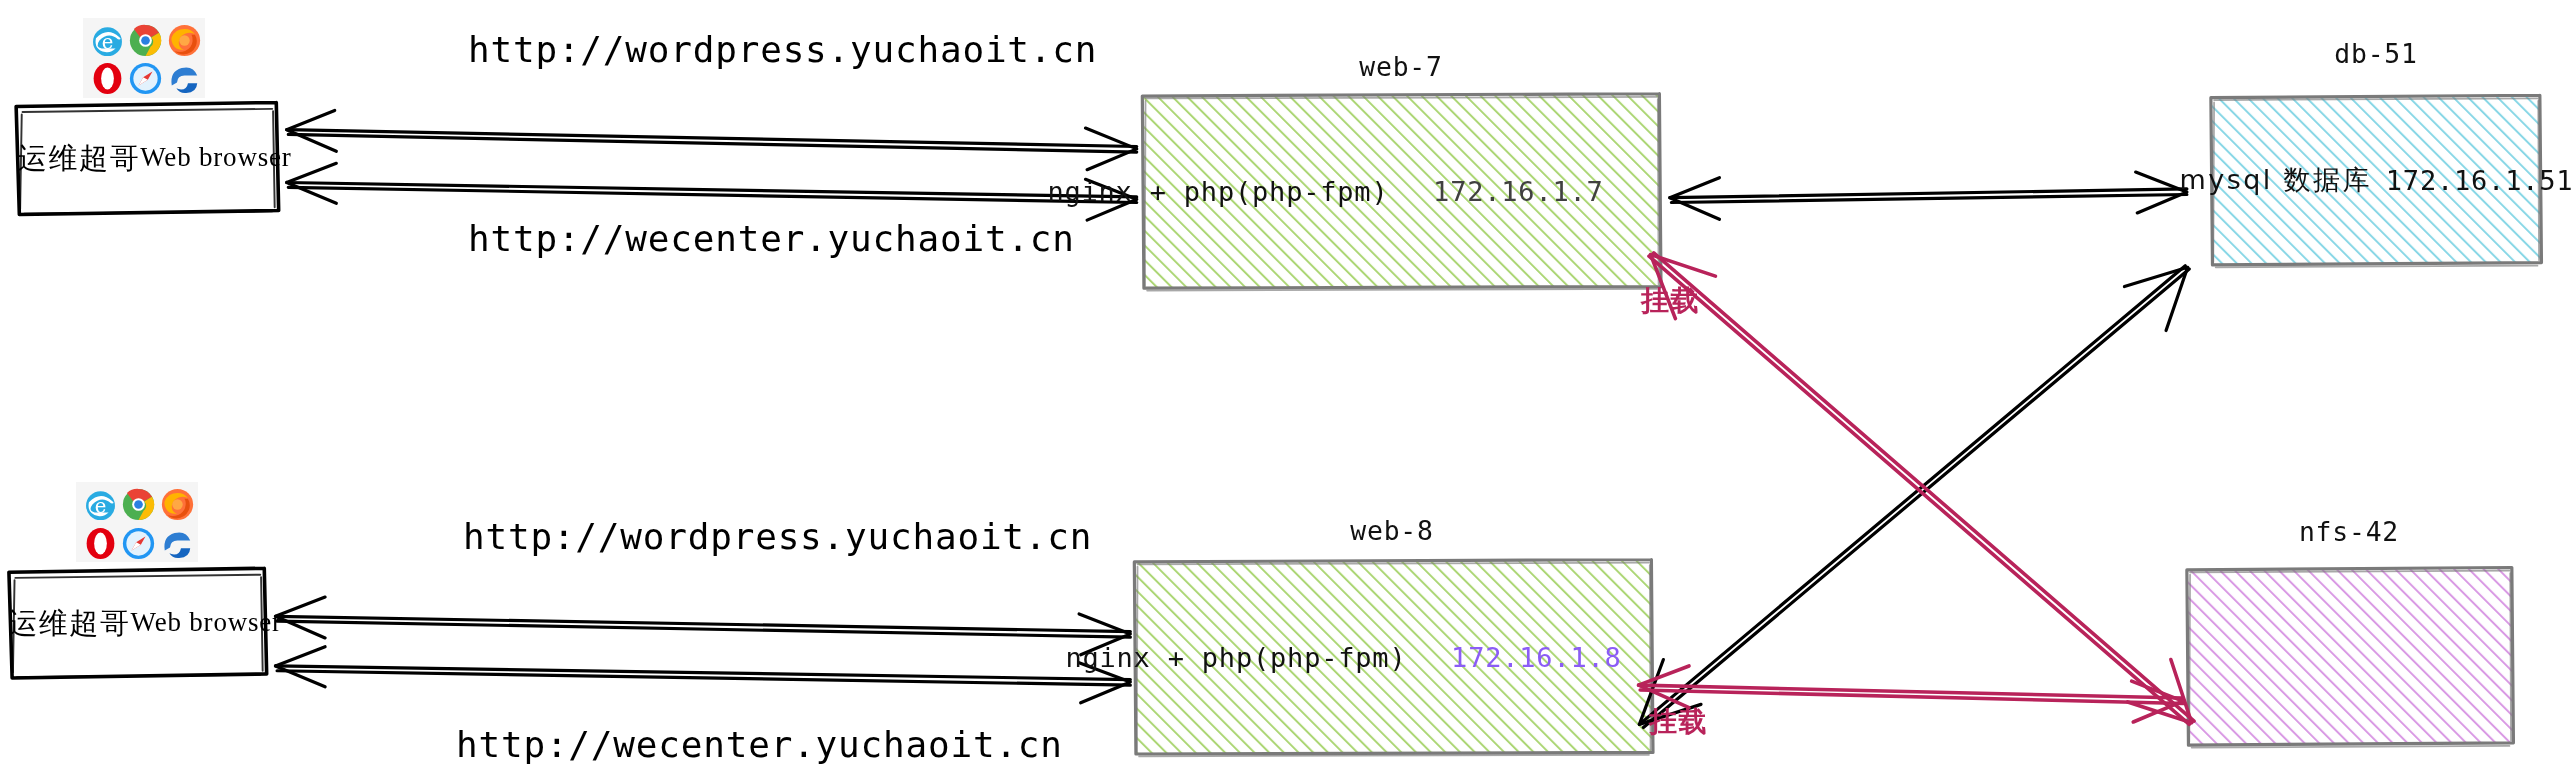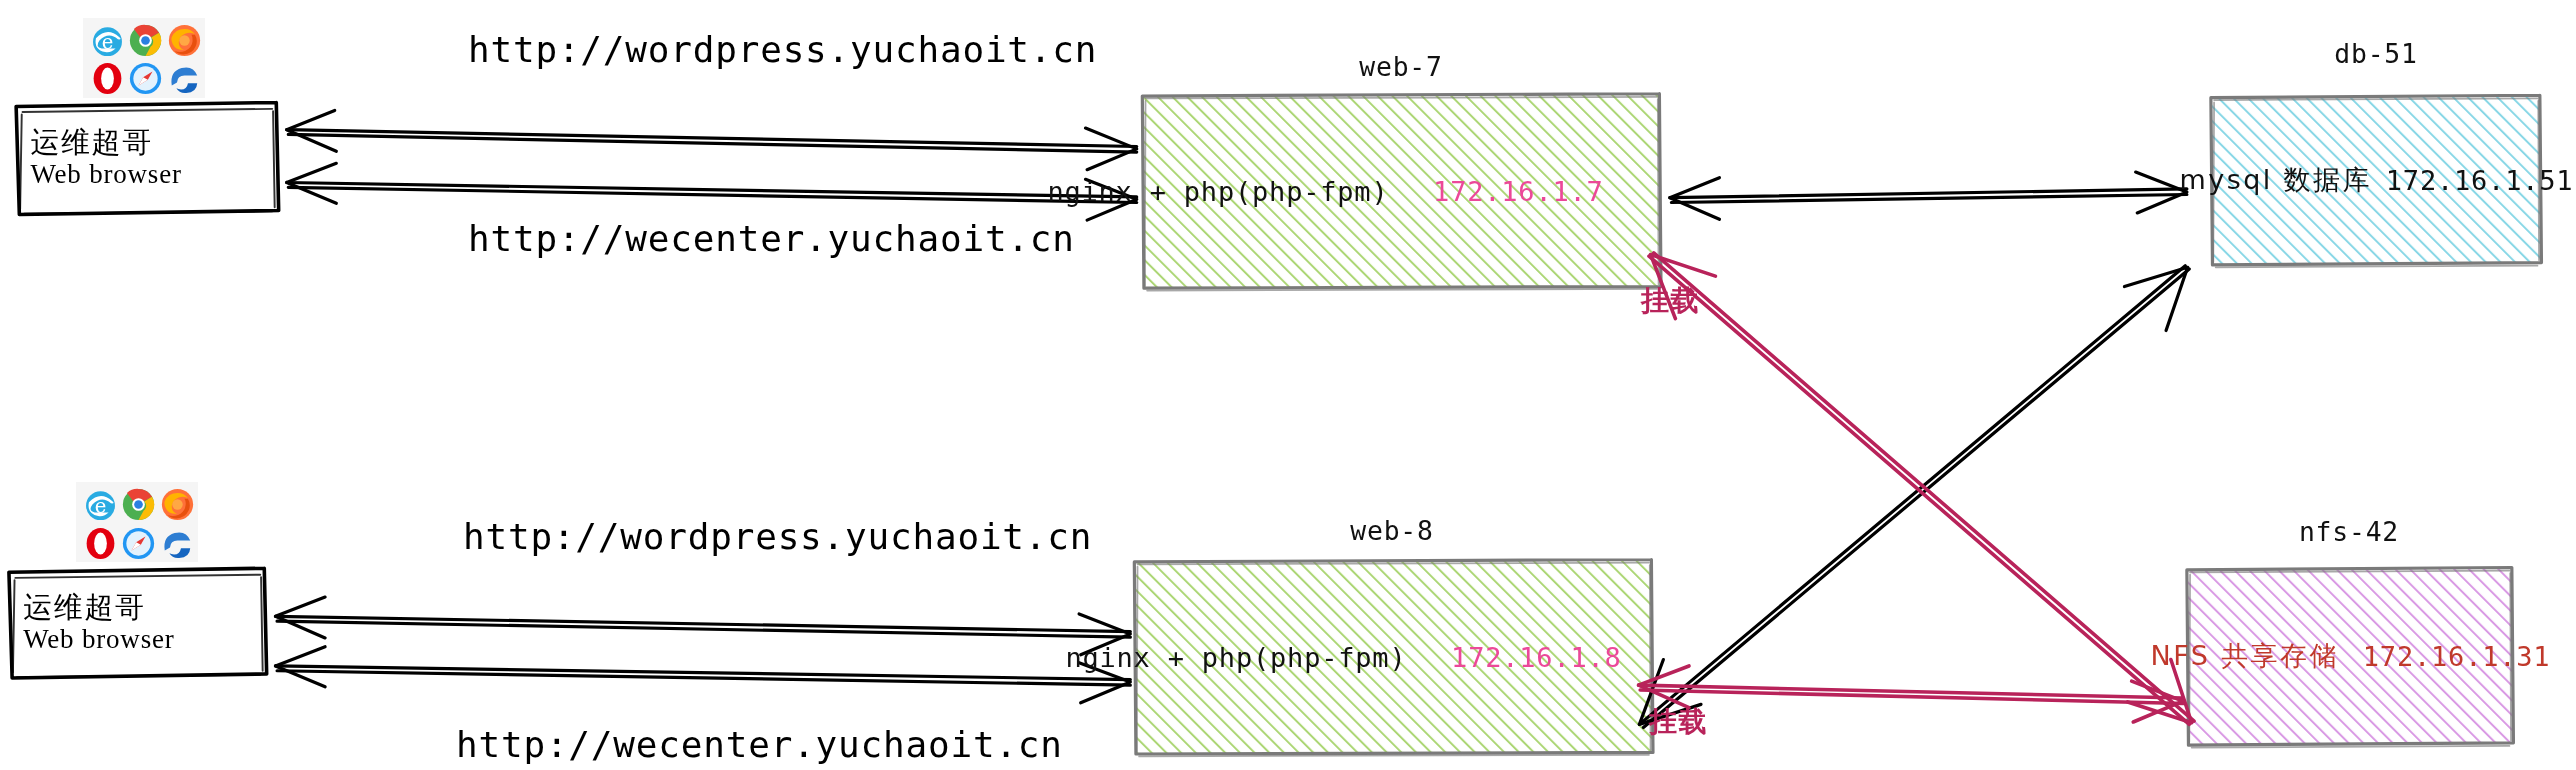--- a/index.html
+++ b/index.html
@@ -10,22 +10,22 @@
   #stage{position:absolute;inset:0;width:2576px;height:770px;}
   svg.layer{position:absolute;left:0;top:0;width:2576px;height:770px;overflow:visible;}
 
   
   .browser-box{
     position:absolute;
     box-sizing:border-box;
   }
   .browser-box .bb-txt{
     position:absolute;left:0;top:0;width:100%;height:100%;
-    display:flex;flex-direction:column;justify-content:center;
-    padding-left:14.4px;box-sizing:border-box;
+    display:flex;flex-direction:row;justify-content:center;
+    padding-left:14.4px;box-sizing:border-box;align-items:center;
   }
   .bb-line{
     color:#000;font-size:27px;line-height:1.18;white-space:nowrap;
     font-family:Liberation Serif, serif;
     letter-spacing:0.8px;
   }
   .bb-line.cn{font-family:"DejaVu Sans","Liberation Sans",sans-serif;font-size:29px;letter-spacing:1.6px;}
 
   
   .browsers{
@@ -294,42 +294,36 @@
   <div class="urllabel" style="left:456px;top:724px;">http://wecenter.yuchaoit.cn</div>
 
   <div class="caption" style="left:1281px;top:51px;width:240px;">web-7</div>
   <div class="caption" style="left:1272px;top:515px;width:240px;">web-8</div>
   <div class="caption" style="left:2256px;top:38px;width:240px;">db-51</div>
   <div class="caption" style="left:2229px;top:516px;width:240px;">nfs-42</div>
 
   <div class="srv" style="left:1142px;top:94px;width:519px;height:194px;">
     <div class="srv-inner">
       <div class="srv-l1" style="color:#111;margin-right:17.6px;">nginx + php(php-fpm)</div>
-      <div class="srv-l2" style="color:#ec4899;margin-right:152px;">172.16.1.7</div>
+      <div class="srv-l2" style="color:#404040;margin-right:152px;">172.16.1.7</div>
     </div>
   </div>
 
   <div class="srv" style="left:1134px;top:560px;width:519px;height:194px;">
     <div class="srv-inner">
       <div class="srv-l1" style="color:#111;margin-right:17.6px;">nginx + php(php-fpm)</div>
-      <div class="srv-l2" style="color:#ec4899;margin-right:100px;text-align:center;">172.16.1.8</div>
+      <div class="srv-l2" style="color:#8b5cf6;margin-right:100px;text-align:center;">172.16.1.8</div>
     </div>
   </div>
 
   <div class="srv" style="left:2211px;top:96px;width:331px;height:168px;">
     <div class="srv-inner" style="gap:14px;">
       <div class="srv-l1 cn" style="color:#111;">mysql 数据库</div>
       <div class="srv-l2" style="color:#111;">172.16.1.51</div>
     </div>
   </div>
 
-  <div class="srv" style="left:2187px;top:568px;width:327px;height:176px;">
-    <div class="srv-inner" style="gap:24px;">
-      <div class="srv-l1 cn" style="color:#C0392B;">NFS 共享存储</div>
-      <div class="srv-l2" style="color:#C0392B;">172.16.1.31</div>
-    </div>
-  </div>
 
   <div class="mountlabel" style="left:1641px;top:282px;color:#B8235A;">挂载</div>
   <div class="mountlabel" style="left:1649px;top:703px;color:#B8235A;">挂载</div>
 
 </div>
 
 
 </body></html>

